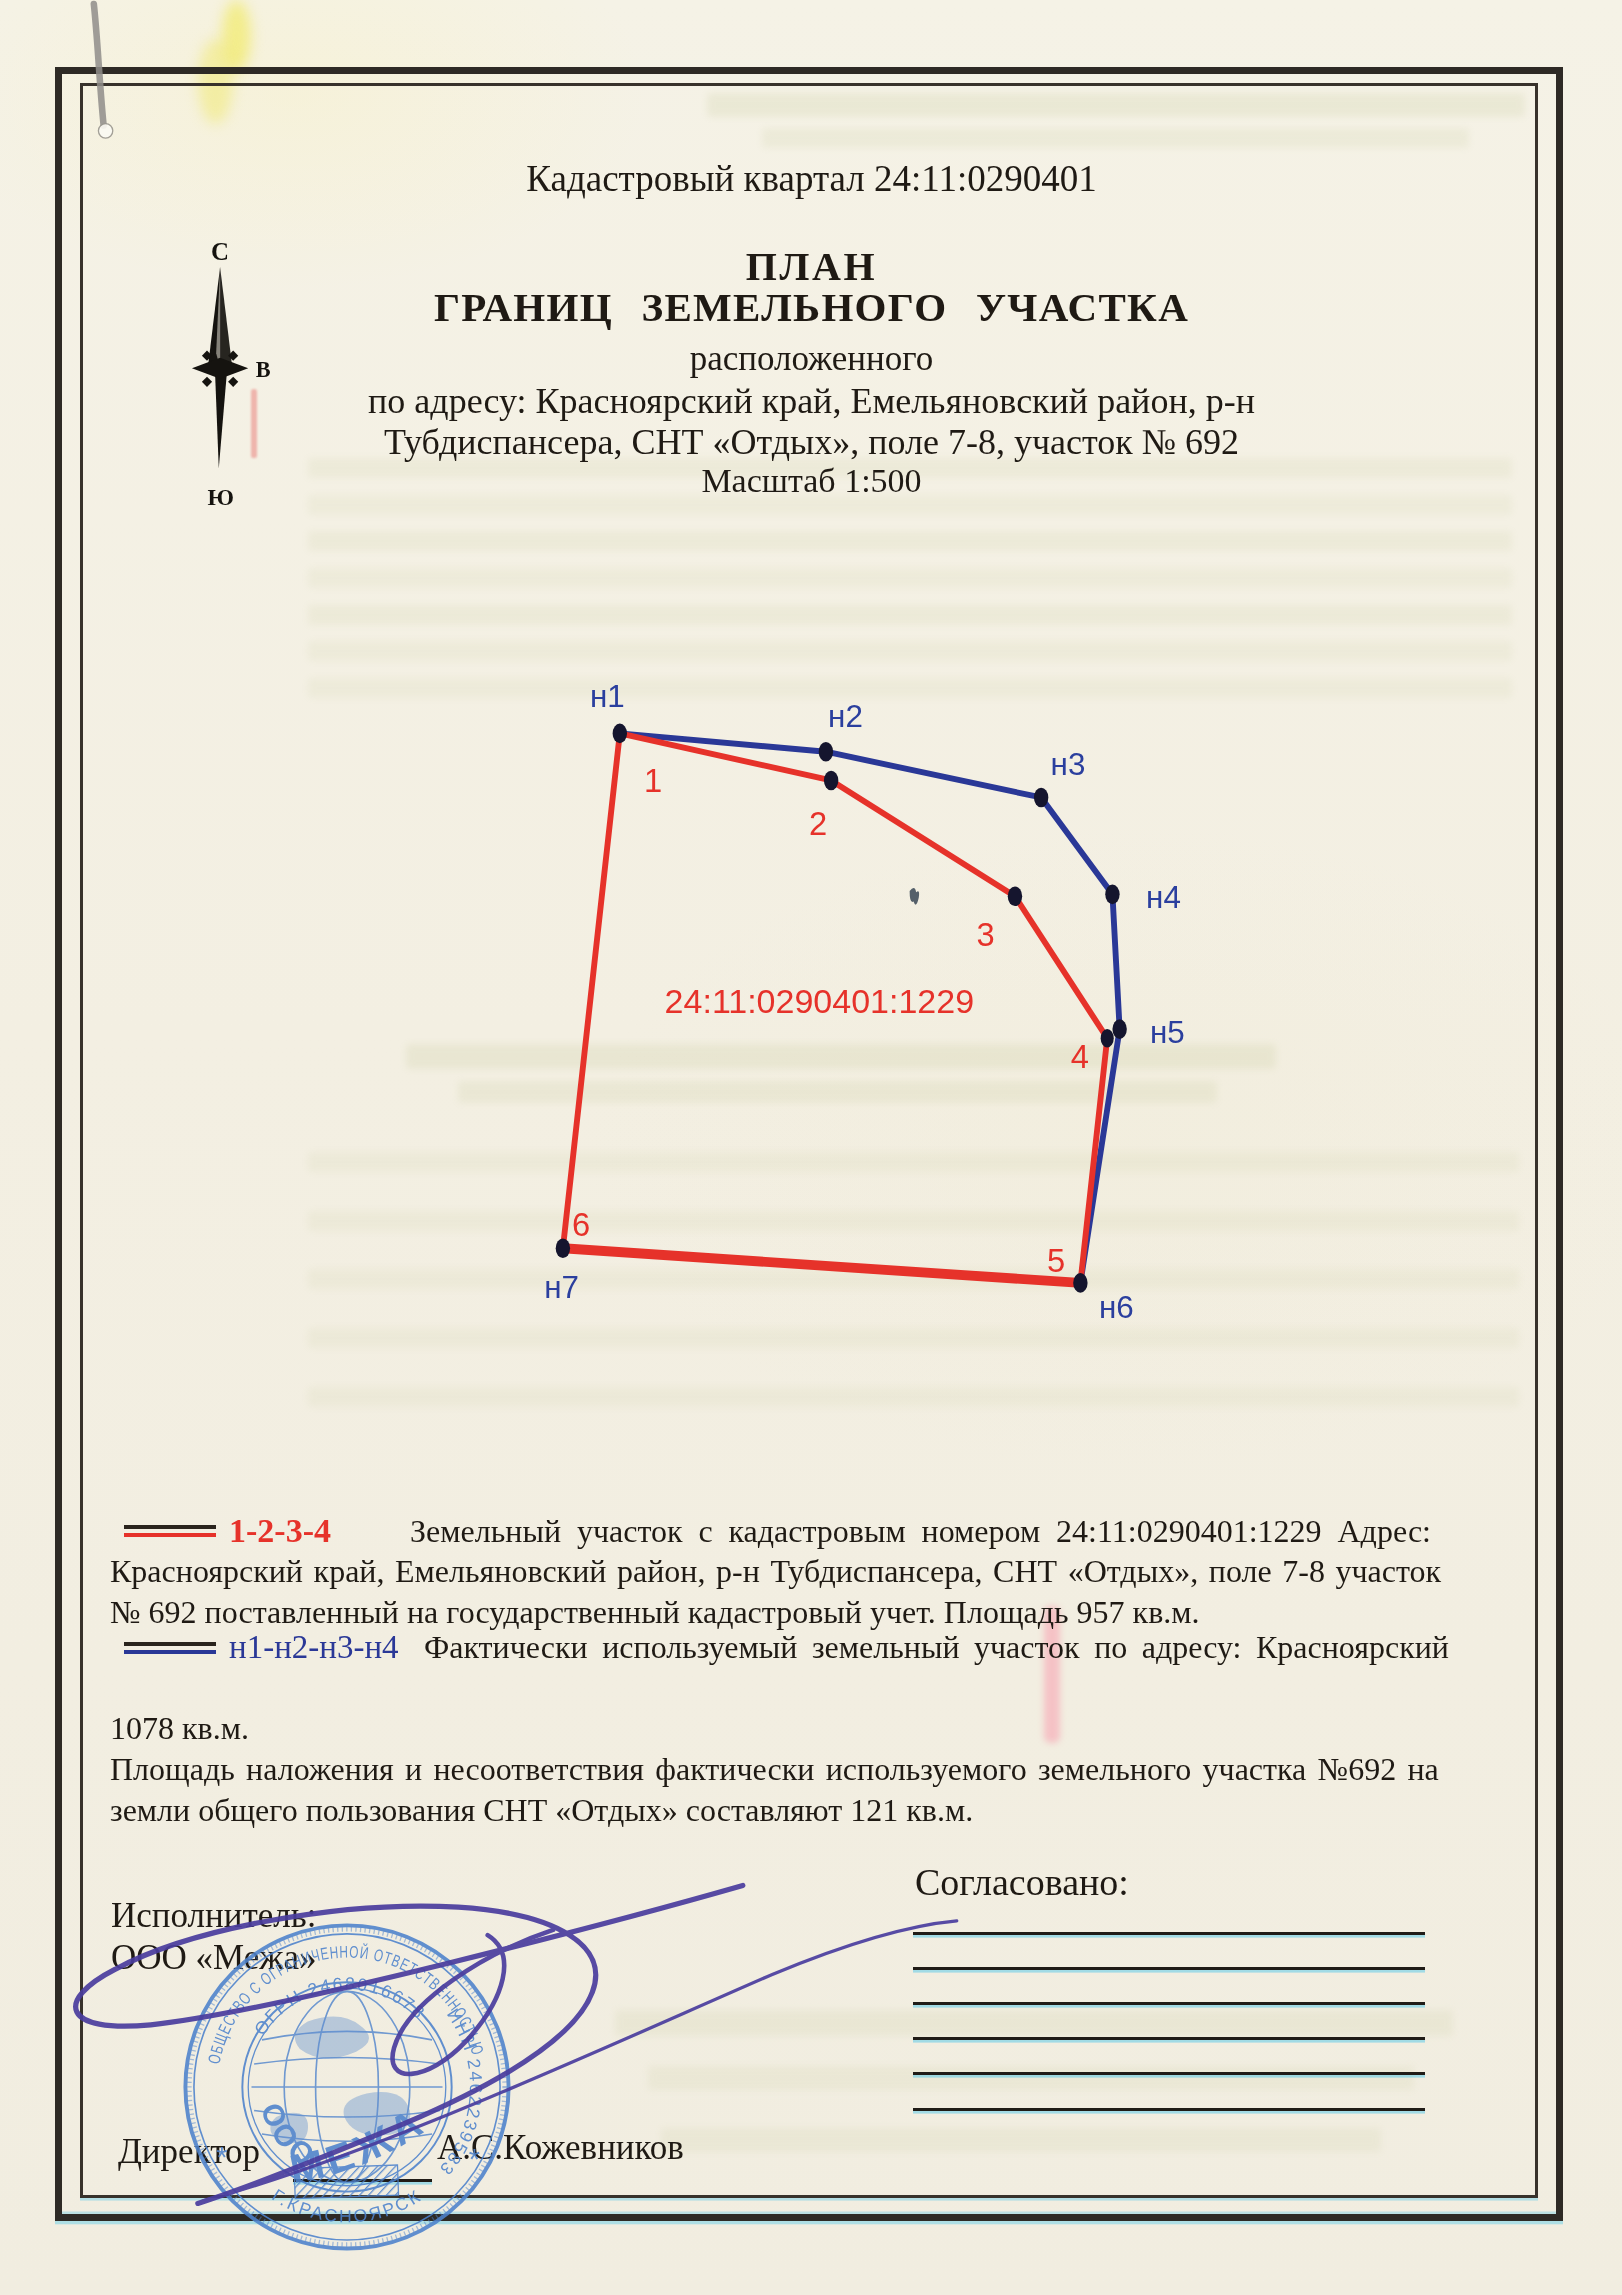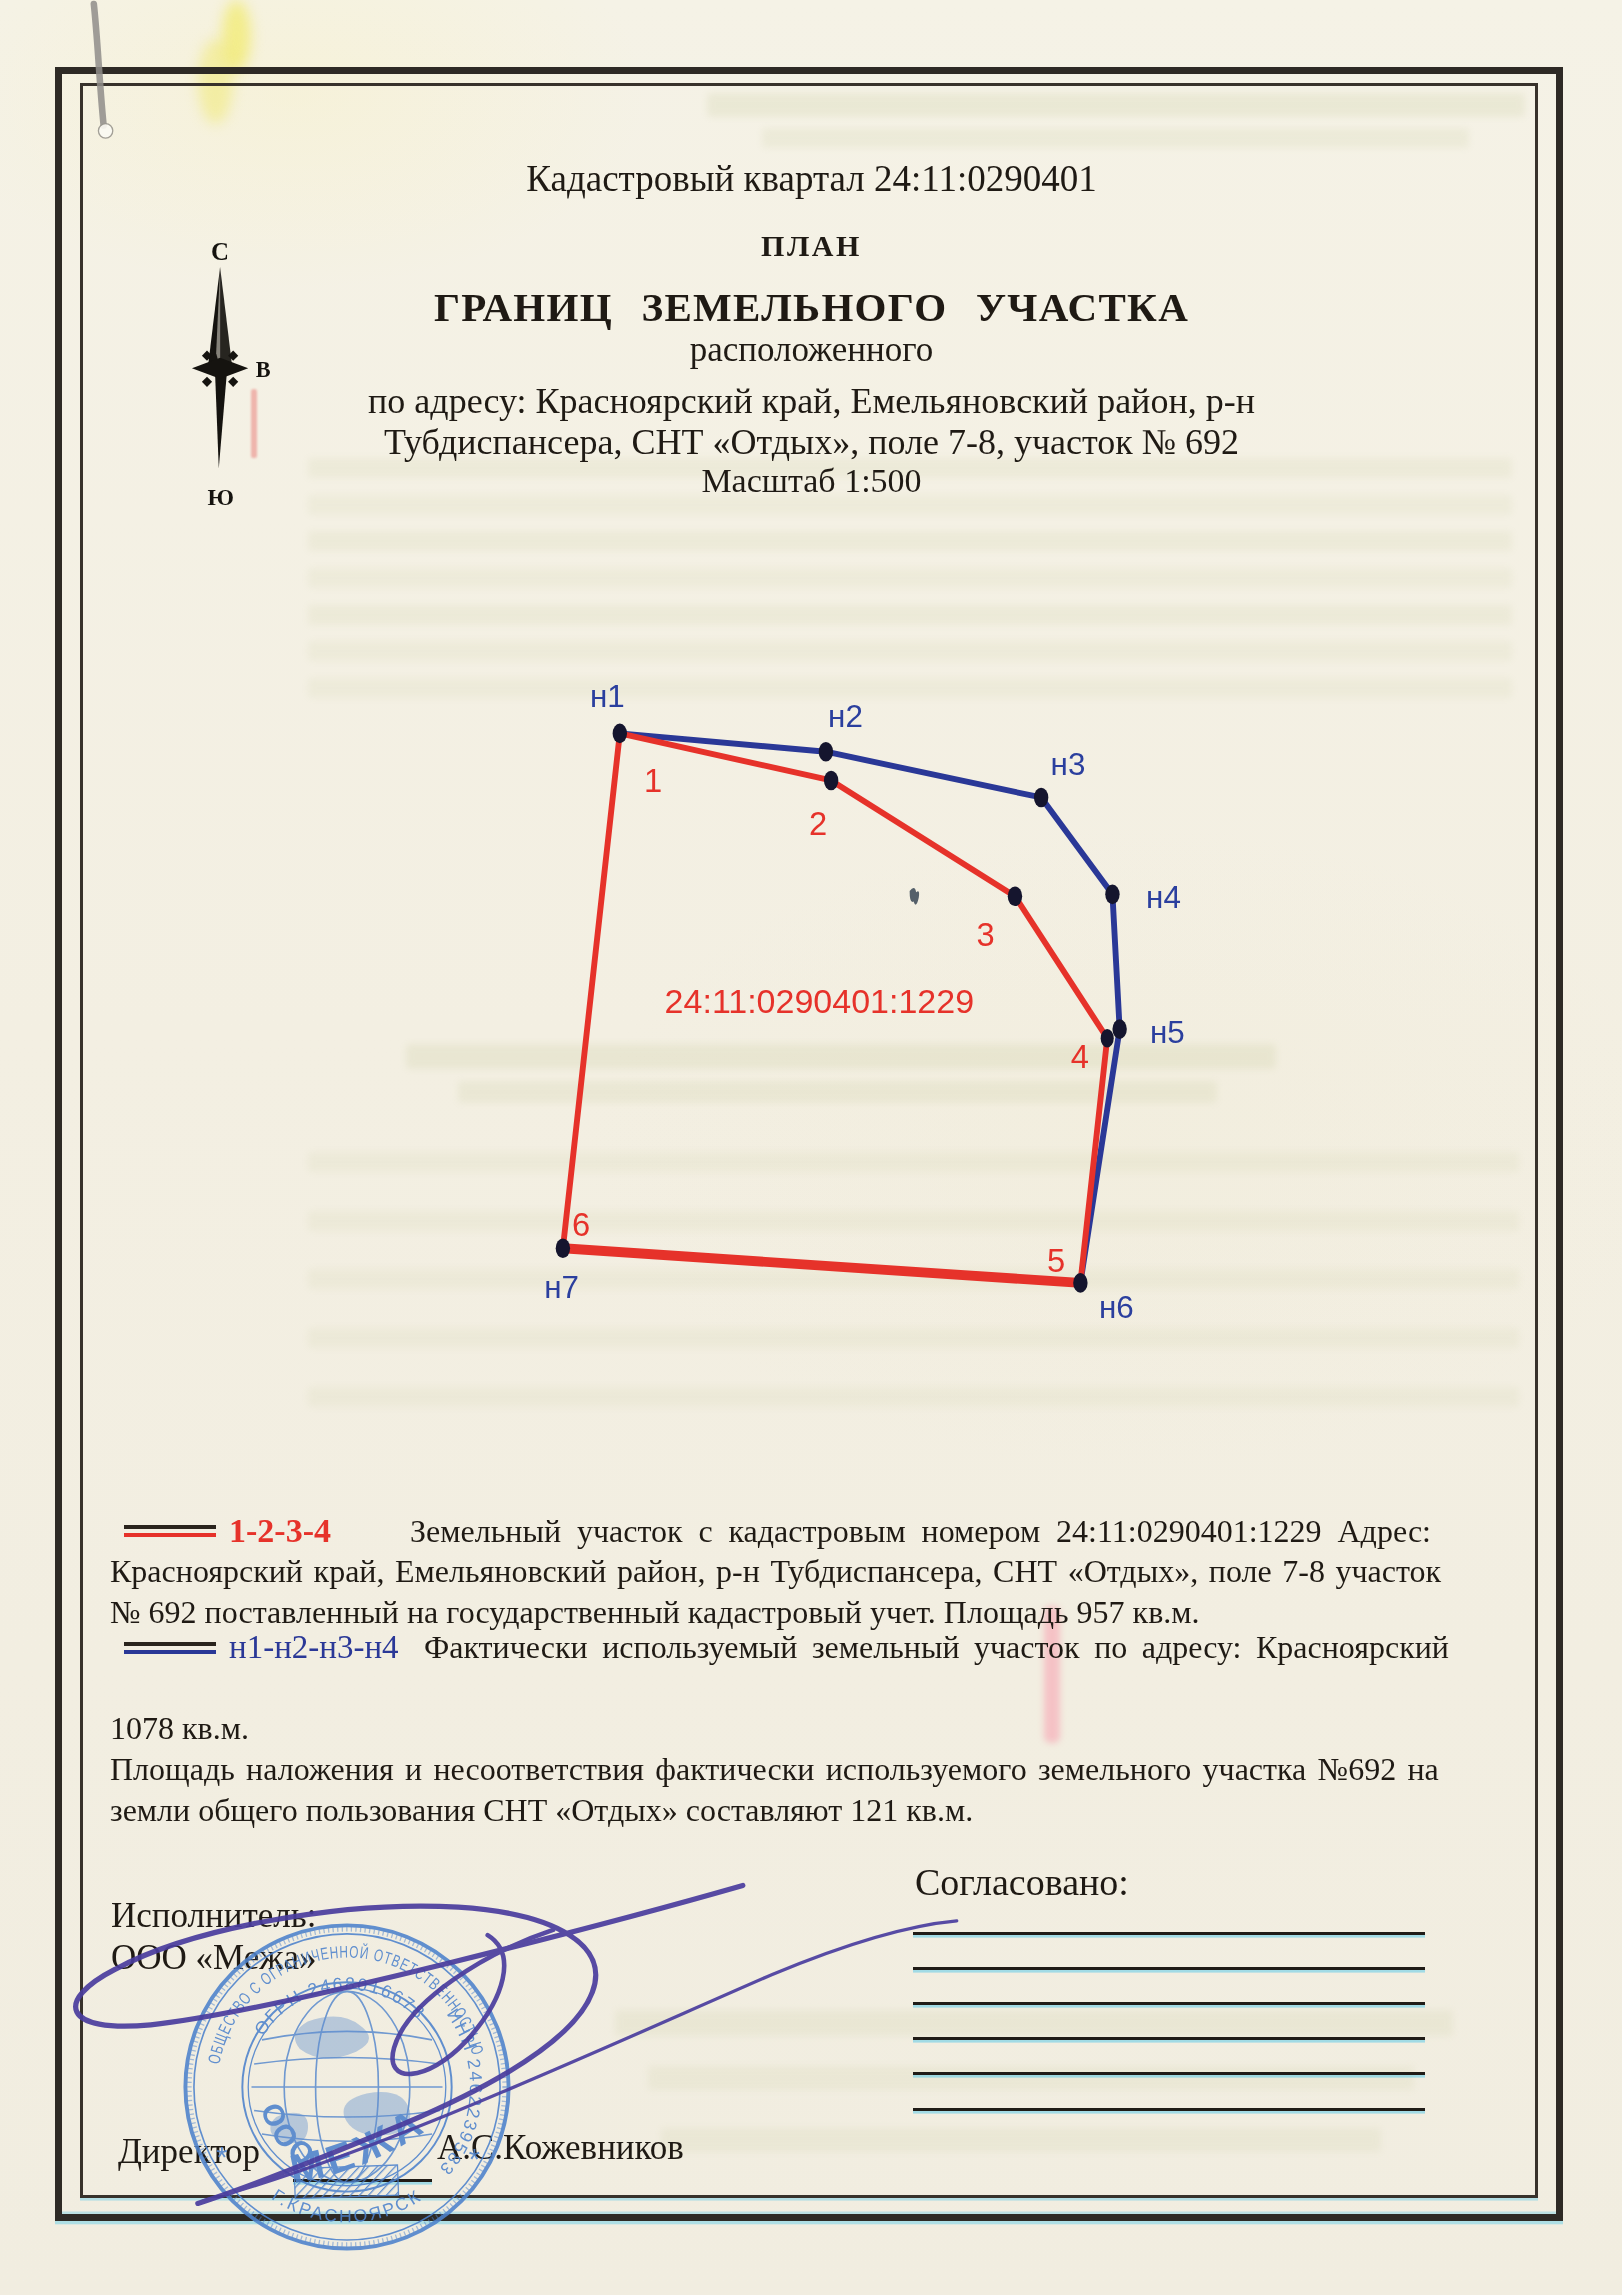--- a/index.html
+++ b/index.html
@@ -53,23 +53,23 @@
   <div class="smudge" style="left:222px;top:0px;width:29px;height:72px;background:rgba(240,230,40,.45);"></div>
   <div class="smudge" style="left:198px;top:39px;width:35px;height:85px;background:rgba(238,228,60,.35);"></div>
   <div class="smudge" style="left:1044px;top:1606px;width:15.7px;height:137px;background:rgba(255,70,120,.26);filter:blur(3.3px);border-radius:6.5px;"></div>
   <div class="smudge" style="left:251px;top:389px;width:5.9px;height:69px;background:rgba(230,70,70,.35);filter:blur(1.3px);border-radius:2.6px;"></div>
 
   <div class="frame-outer"></div>
   <div class="frame-inner"></div>
 
   <div class="t center" style="top:157px;font-size:37px;">Кадастровый квартал 24:11:0290401</div>
 
-  <div class="t center serif-b" style="top:229px;font-size:30px;letter-spacing:2.6px;">ПЛАН</div>
+  <div class="t center serif-b" style="top:243px;font-size:40px;letter-spacing:2.6px;">ПЛАН</div>
   <div class="t center serif-b" style="top:283px;font-size:41px;letter-spacing:1.3px;word-spacing:17px;">ГРАНИЦ  ЗЕМЕЛЬНОГО  УЧАСТКА</div>
-  <div class="t center" style="top:330px;font-size:35px;text-align:center;">расположенного</div>
+  <div class="t center" style="top:339px;font-size:35px;text-align:center;">расположенного</div>
   <div class="t center" style="top:380px;font-size:36px;">по адресу: Красноярский край, Емельяновский район, р-н</div>
   <div class="t center" style="top:421px;font-size:36px;">Тубдиспансера, СНТ «Отдых», поле 7-8, участок № 692</div>
   <div class="t center" style="top:462px;font-size:34px;">Масштаб 1:500</div>
 
   <div class="t" style="left:124px;top:1525px;width:92px;height:3.9px;background:#2a241d;"></div>
   <div class="t" style="left:124px;top:1533px;width:92px;height:3.9px;background:#e6322a;"></div>
   <div class="t" style="left:229px;top:1512px;font-size:34px;color:#e6322a;font-weight:bold;">1-2-3-4</div>
   <div class="t" style="left:410px;top:1513px;font-size:32px;word-spacing:7.9px;">Земельный участок с кадастровым номером 24:11:0290401:1229 Адрес:</div>
   <div class="t" style="left:110px;top:1553px;font-size:32px;word-spacing:2.6px;">Красноярский край, Емельяновский район, р-н Тубдиспансера, СНТ «Отдых», поле 7-8 участок</div>
   <div class="t" style="left:110px;top:1594px;font-size:32px;text-align:right;">№ 692 поставленный на государственный кадастровый учет. Площадь 957 кв.м.</div>

